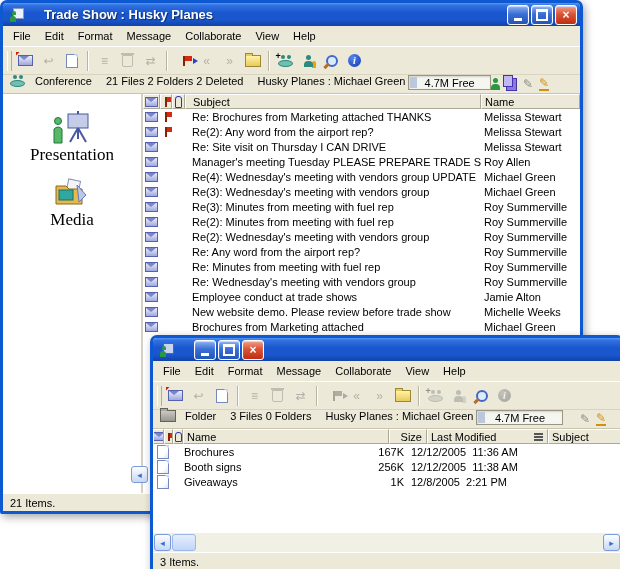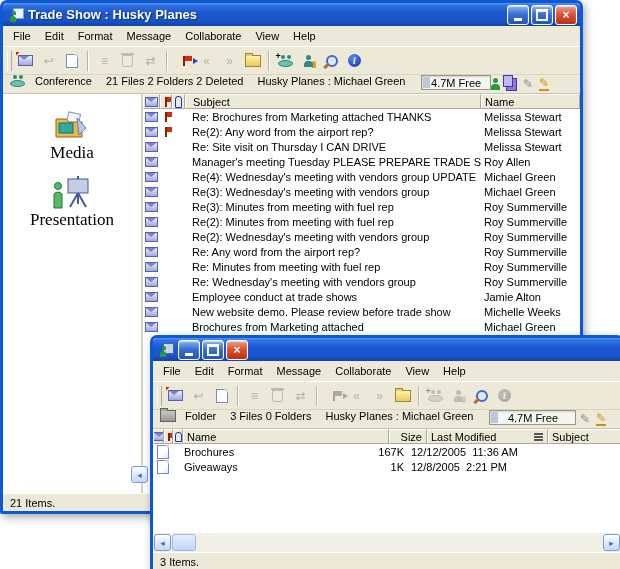--- a/index.html
+++ b/index.html
@@ -5,21 +5,21 @@
   html,body{margin:0;padding:0;}
   body{width:620px;height:569px;position:relative;background:#fff;
        font-family:"Liberation Sans",sans-serif;font-size:11px;color:#000;overflow:hidden;}
   .window{position:absolute;border:3px solid #0C59D2;border-radius:7px 7px 2px 2px;
           overflow:hidden;display:flex;flex-direction:column;background:#ECE9D8;
           box-shadow:2px 3px 8px rgba(0,0,0,.35);}
   #main-window{left:0;top:4;width:577px;height:508px;z-index:1;}
   #media-window{left:150px;top:335px;width:468px;height:232px;z-index:10;}
 
   
-  .titlebar{height:23px;flex:0 0 23px;display:flex;align-items:center;gap:4px;padding:0 3px 0 5px;
+  .titlebar{height:23px;flex:0 0 23px;display:flex;align-items:center;gap:20px;padding:0 3px 0 5px;
     background:linear-gradient(180deg,#5A96F0 0%,#3272E2 10%,#1A57CE 42%,#1A57CE 72%,#1143A8 100%);}
   .title-text{flex:1;color:#fff;font-weight:bold;font-size:13px;white-space:nowrap;
     text-shadow:1px 1px 1px #0A2B66;overflow:hidden;}
   .winbtns{display:flex;gap:2px;}
   .wbtn{width:20px;height:18px;border-radius:3px;border:1px solid #fff;display:flex;align-items:center;
     justify-content:center;color:#fff;font-size:12px;font-weight:bold;line-height:1;
     background:linear-gradient(180deg,#8FB4F2,#3B6FD6 45%,#2454B8);box-shadow:inset 0 1px 1px #cfe0ff;}
   .wbtn.close{background:linear-gradient(180deg,#F2A088,#DC5335 45%,#BC3010);}
   .glyph-min{width:8px;height:3px;background:#fff;align-self:flex-end;margin:0 0 3px 0;}
   .glyph-max{width:8px;height:7px;border:2px solid #fff;border-top-width:3px;}
@@ -37,21 +37,21 @@
   .tbtn{width:23px;height:22px;display:flex;align-items:center;justify-content:center;position:relative;}
   .dis{opacity:.38;filter:grayscale(.95);}
 
   
   .infobar{height:18px;flex:0 0 18px;display:flex;background:#ECE9D8;
     border-bottom:1px solid #C8C4B0;padding:0 7px;white-space:nowrap;}
   .progress{width:85px;height:13px;border:1px solid #9A9684;background:#F6F6F0;position:relative;
     display:flex;align-items:center;justify-content:center;box-shadow:inset 1px 1px 2px rgba(0,0,0,.15);}
   .progress i{position:absolute;left:1px;top:1px;bottom:1px;width:7px;background:#BCC6DC;}
   .progress span{position:relative;z-index:1;}
-  .ib-gap8{margin-right:9px;} .ib-gap12{margin-right:16px;} .ib-gap14{margin-right:14px;}
+  .ib-gap8{margin-right:9px;} .ib-gap12{margin-right:3px;} .ib-gap14{margin-right:14px;}
   .right-icons{margin-left:auto;display:flex;align-items:center;gap:6px;}
 
   
   .content{flex:1;display:flex;min-height:0;background:#fff;position:relative;}
   .sidebar{width:138px;flex:0 0 138px;background:#fff;border-right:2px solid #D4D0C4;
     display:flex;flex-direction:column;align-items:center;padding-top:16px;gap:12px;position:relative;}
   .side-item{display:flex;flex-direction:column;align-items:center;gap:1px;
     font-family:"Liberation Serif",serif;font-size:17px;}
   .listpane{flex:1;display:flex;flex-direction:column;min-width:0;background:#fff;}
   .lheader{display:flex;height:15px;flex:0 0 15px;background:#ECE9D8;}
@@ -250,40 +250,40 @@
       <span class="i-person green"></span>
       <span class="i-copy"></span>
       <span class="i-pencil">✎</span>
       <span class="i-pencil gold">✎</span>
     </span>
   </div>
 
   <div class="content">
     <div class="sidebar">
       <div class="side-item">
-        <svg width="38" height="32" viewBox="0 0 38 32">
-          <rect x="14" y="3" width="12" height="16" fill="#F4F4F8" stroke="#8890B0" transform="rotate(12 20 11)"></rect>
-          <path d="M3 9 L3 27 L29 27 L29 12 L16 12 L13 9 Z" fill="#E8B84C" stroke="#8A6820"></path>
-          <rect x="6" y="13" width="14" height="10" fill="#30A8A0" stroke="#187068"></rect>
-          <path d="M24 8 l9 10 -7 7 z" fill="#B8C8E8" stroke="#6878B8"></path>
-        </svg>
-        <span>Media</span>
-      </div>
-      <div class="side-item">
         <svg width="44" height="34" viewBox="0 0 44 34">
           <line x1="28" y1="1" x2="28" y2="4" stroke="#4858A0" stroke-width="2"></line>
           <rect x="18" y="4" width="20" height="14" fill="#C4CCE8" stroke="#4858A0"></rect>
           <line x1="28" y1="18" x2="20" y2="32" stroke="#4858A0" stroke-width="2"></line>
           <line x1="28" y1="18" x2="36" y2="32" stroke="#4858A0" stroke-width="2"></line>
           <line x1="28" y1="18" x2="28" y2="29" stroke="#4858A0" stroke-width="2"></line>
           <circle cx="8" cy="11" r="3.5" fill="#58B868" stroke="#207838"></circle>
           <path d="M4 33 L4 19 Q8 15 12 19 L12 33 Z" fill="#58B868" stroke="#207838"></path>
         </svg>
         <span>Presentation</span>
       </div>
+      <div class="side-item">
+        <svg width="38" height="32" viewBox="0 0 38 32">
+          <rect x="14" y="3" width="12" height="16" fill="#F4F4F8" stroke="#8890B0" transform="rotate(12 20 11)"></rect>
+          <path d="M3 9 L3 27 L29 27 L29 12 L16 12 L13 9 Z" fill="#E8B84C" stroke="#8A6820"></path>
+          <rect x="6" y="13" width="14" height="10" fill="#30A8A0" stroke="#187068"></rect>
+          <path d="M24 8 l9 10 -7 7 z" fill="#B8C8E8" stroke="#6878B8"></path>
+        </svg>
+        <span>Media</span>
+      </div>
     </div>
 
     <div class="listpane">
       <div class="lheader">
         <span class="hc icon m-ce">
             <span class="i-env sm"></span>
           </span>
         <span class="hc icon m-cf">
             <span class="i-flag"></span>
           </span>
@@ -586,20 +586,29 @@
         </span>
         <span class="c d-cn" style="width:189px;flex:0 0 189px;">Brochures</span>
         <span class="c d-cz">167K</span>
         <span class="c d-cm">12/12/2005  11:36 AM</span>
         <span class="c d-cj"></span>
       </div>
     <div class="lrow">
         <span class="c d-ce" style="padding:0 0 0 4px;width:28px;flex:0 0 28px;justify-content:flex-start;">
           <span class="i-page doc"></span>
         </span>
+        <span class="c d-cn" style="width:189px;flex:0 0 189px;">Booth signs</span>
+        <span class="c d-cz">256K</span>
+        <span class="c d-cm">12/12/2005  11:38 AM</span>
+        <span class="c d-cj"></span>
+      </div>
+    <div class="lrow">
+        <span class="c d-ce" style="padding:0 0 0 4px;width:28px;flex:0 0 28px;justify-content:flex-start;">
+          <span class="i-page doc"></span>
+        </span>
         <span class="c d-cn" style="width:189px;flex:0 0 189px;">Giveaways</span>
         <span class="c d-cz">1K</span>
         <span class="c d-cm">12/8/2005  2:21 PM</span>
         <span class="c d-cj"></span>
       </div>
     <div class="rows-fill"></div>
   </div>
 
   <div class="hscroll">
     <span class="sb-btn">◂</span>

